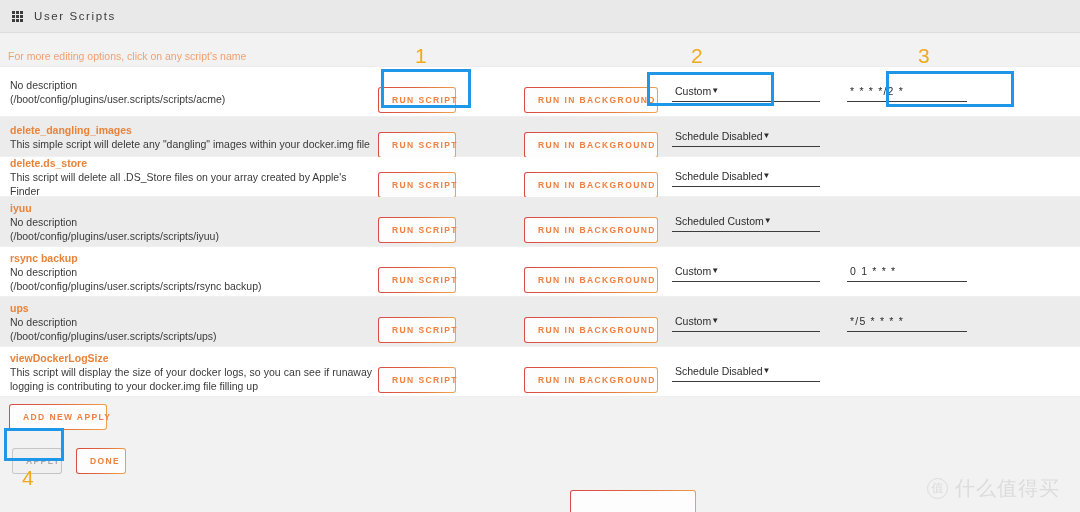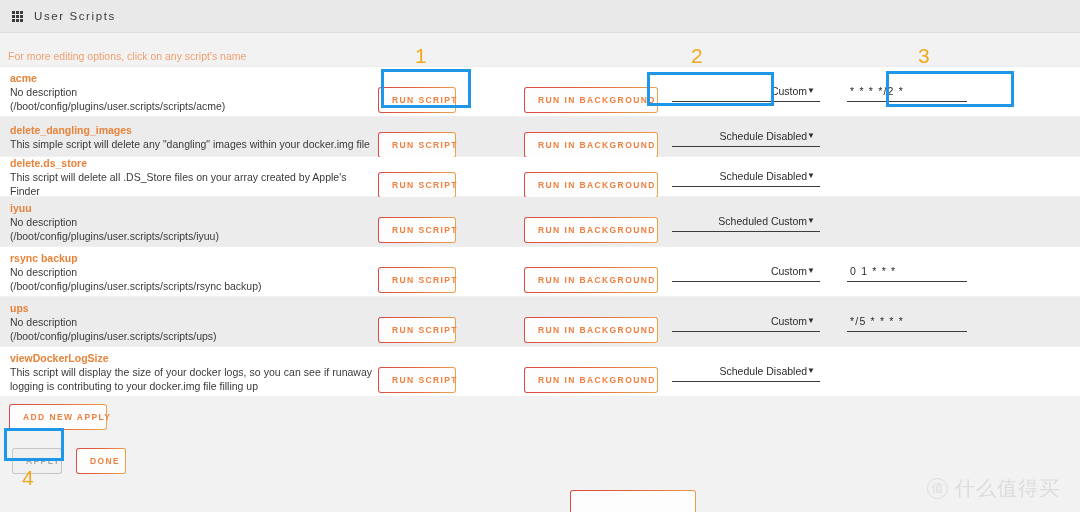--- a/index.html
+++ b/index.html
@@ -111,21 +111,21 @@
     color: #a8a8a8;
     cursor: default;
   }
 
   
   .sel {
     position: relative;
     width: 148px;
     border-bottom: 1.5px solid #3c3c3c;
     padding: 3px 2px 4px 3px;
-    display: flex; align-items: center; justify-content: flex-end;
+    display: flex; align-items: center; justify-content: flex-start;
     background: transparent;
     cursor: pointer;
   }
   .sel .lbl { font-size: 10.5px; color: #2c2c2c; }
   .sel .car { font-size: 8px; color: #2c2c2c; margin-right: 3px; }
 
   
   .cron {
     width: 120px;
     border-bottom: 1.5px solid #3c3c3c;
@@ -193,21 +193,20 @@
     </span>
     <span class="titlebar-text">User Scripts</span>
   </div>
 
   <div class="hint">For more editing options, click on any script's name</div>
 
   <div class="table">
 
     <div class="row h3">
       <div class="c-info">
-        <div class="sname">acme</div>
         <div class="sdesc">No description</div>
         <div class="sdesc">(/boot/config/plugins/user.scripts/scripts/acme)</div>
       </div>
       <div class="c-run">
         <div class="gbtn run">RUN SCRIPT</div>
       </div>
       <div class="c-bg">
         <div class="gbtn bg">RUN IN BACKGROUND</div>
       </div>
       <div class="c-sel">

